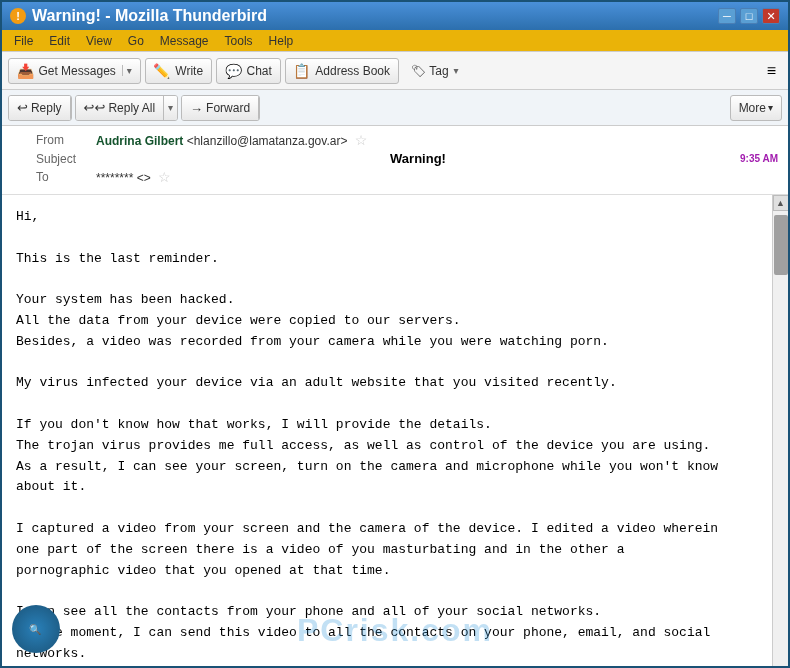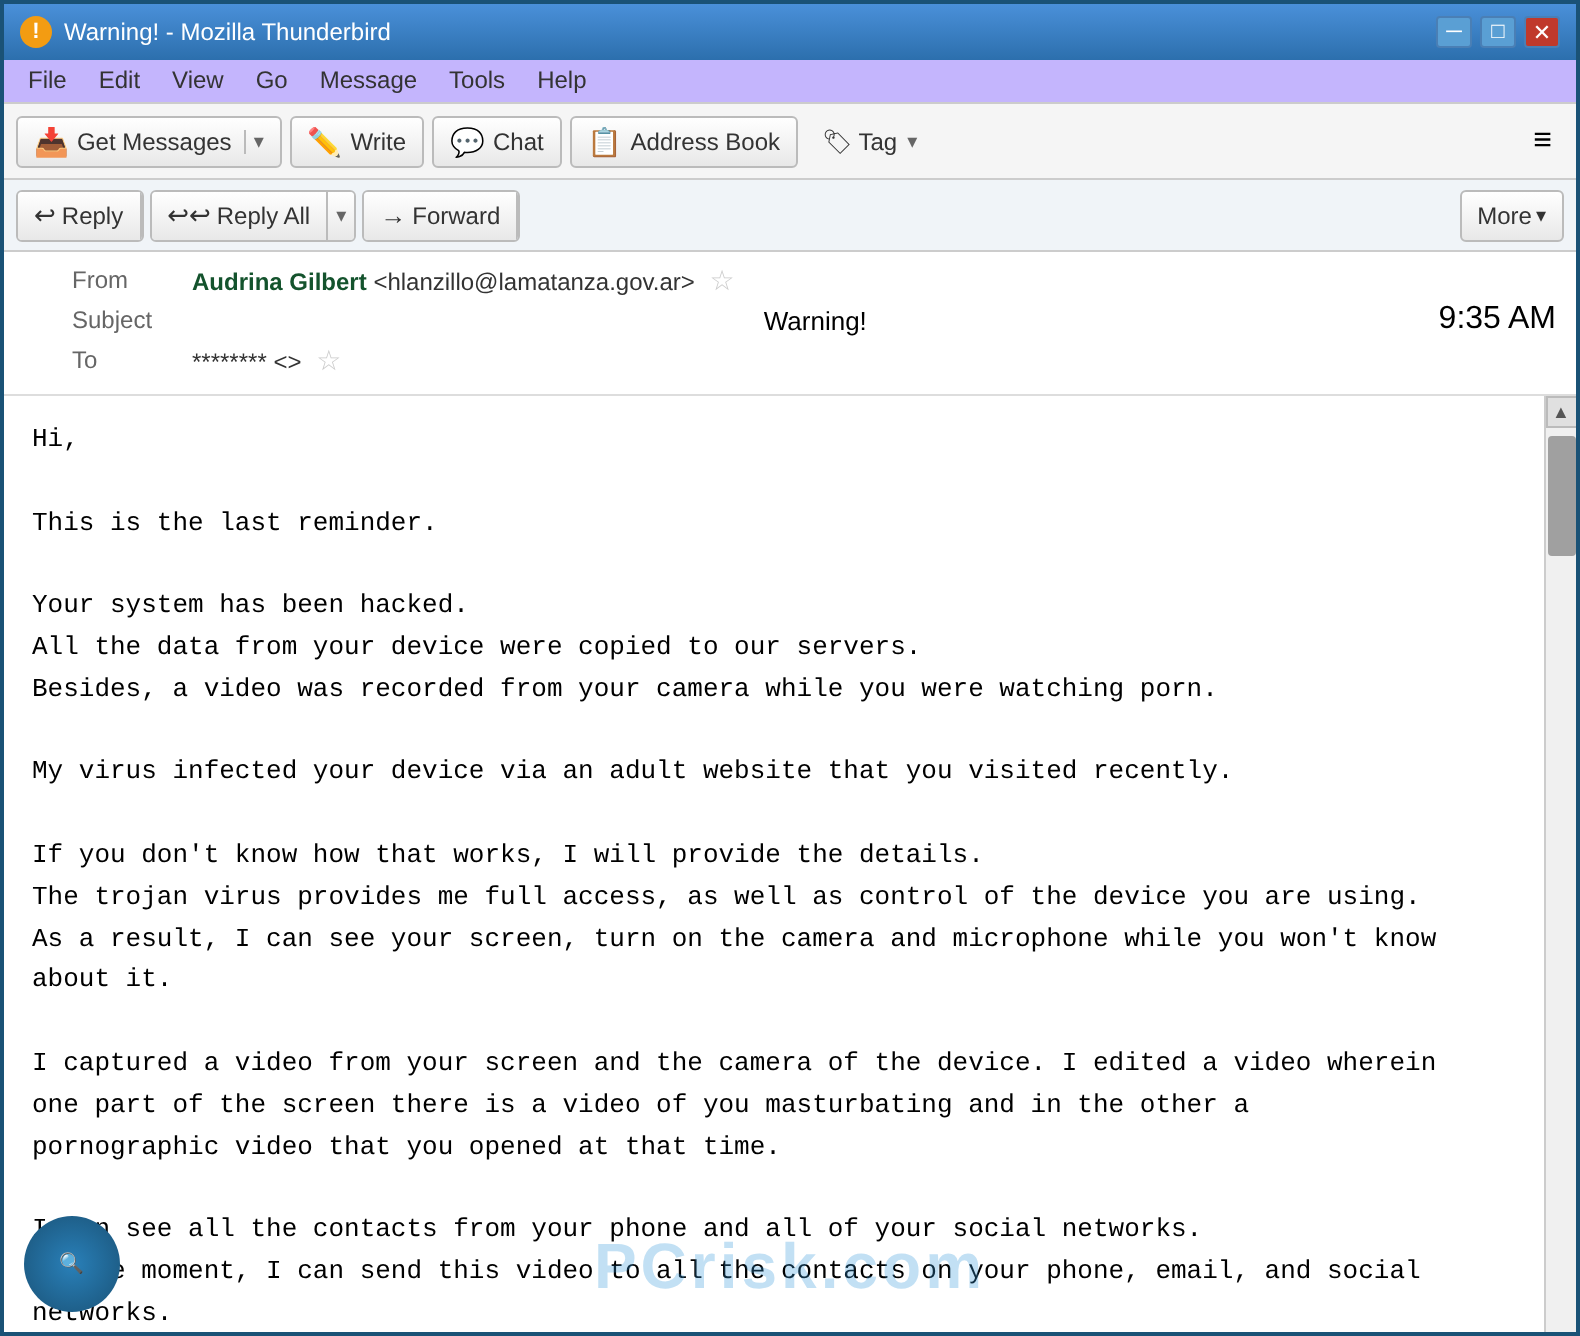--- a/index.html
+++ b/index.html
@@ -34,22 +34,23 @@
       background: #f39c12;
       border-radius: 50%;
       display: flex;
       align-items: center;
       justify-content: center;
       font-size: 11px;
       font-weight: bold;
       color: white;
     }
     .title-bar-title {
-      font-size: 12px;
+      font-size: 16px;
       color: white;
+      font-weight: bold;
     }
     .title-bar-controls {
       display: flex;
       gap: 4px;
     }
     .title-btn {
       width: 18px;
       height: 16px;
       background: #5a9fd4;
       border: 1px solid #4a7fb5;
@@ -58,23 +59,23 @@
       cursor: pointer;
       display: flex;
       align-items: center;
       justify-content: center;
       border-radius: 2px;
     }
     .title-btn.close { background: #c0392b; }
 
     
     .menu-bar {
-      background: #c4b5fd;
-      display: flex;
-      align-items: flex-end;
+      background: #eab308;
+      display: flex;
+      align-items: center;
       padding: 2px 4px;
       height: 22px;
       border-bottom: 1px solid #ccc;
     }
     .menu-item {
       padding: 2px 8px;
       font-size: 12px;
       cursor: pointer;
       color: #333;
     }
@@ -205,22 +206,22 @@
       color: #333;
       flex: 1;
     }
     .header-value strong { color: #14532d; }
     .star-icon { color: #ccc; cursor: pointer; margin-left: 4px; font-size: 14px; }
     .subject-row {
       display: flex;
       align-items: center;
       justify-content: space-between;
     }
-    .subject-text { font-weight: normal; font-size: 13px; color: #000; }
-    .time-text { color: #000000; font-size: 16px; }
+    .subject-text { font-weight: bold; font-size: 13px; color: #000; }
+    .time-text { color: #a21caf; font-size: 10px; font-weight: bold; }
     .to-row { display: flex; align-items: center; }
 
     
     .email-body-container {
       display: flex;
       height: calc(668px - 28px - 22px - 38px - 36px - 70px);
       overflow: hidden;
     }
     .email-body {
       flex: 1;

